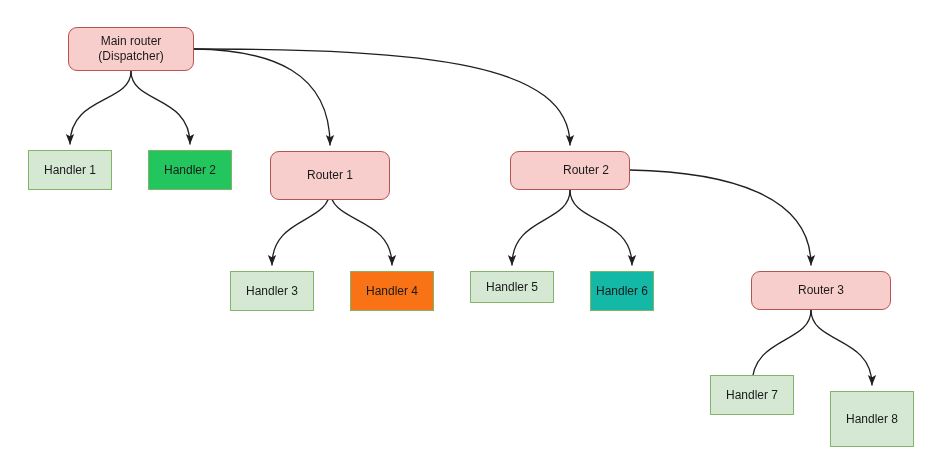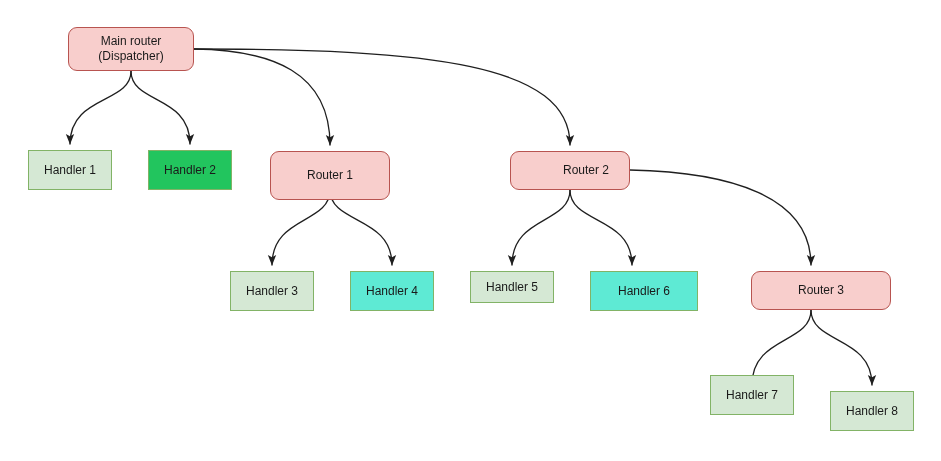--- a/index.html
+++ b/index.html
@@ -75,21 +75,21 @@
   </svg>
 
   <div id="node-layer">
       <div class="node router" style="left: 68px; top: 27px; width: 126px; height: 44px; background: rgb(248, 206, 204); border-color: rgb(184, 84, 80);">Main router
 (Dispatcher)</div>
       <div class="node handler" style="left: 28px; top: 150px; width: 84px; height: 40px; background: rgb(213, 232, 212); border-color: rgb(130, 179, 102);">Handler 1</div>
       <div class="node handler" style="left: 148px; top: 150px; width: 84px; height: 40px; background: #22c55e; border-color: rgb(130, 179, 102);">Handler 2</div>
       <div class="node router" style="left: 270px; top: 151px; width: 120px; height: 49px; background: rgb(248, 206, 204); border-color: rgb(184, 84, 80);">Router 1</div>
       <div class="node router" style="left: 510px; top: 151px; width: 120px; height: 39px; background: rgb(248, 206, 204); border-color: rgb(184, 84, 80); padding-left: 32px;">Router 2</div>
       <div class="node handler" style="left: 230px; top: 271px; width: 84px; height: 40px; background: rgb(213, 232, 212); border-color: rgb(130, 179, 102);">Handler 3</div>
-      <div class="node handler" style="left: 350px; top: 271px; width: 84px; height: 40px; background: #5eead4; border-color: rgb(130, 179, 102);">Handler 4</div>
+      <div class="node handler" style="left: 350px; top: 271px; width: 84px; height: 40px; background: #f97316; border-color: rgb(130, 179, 102);">Handler 4</div>
       <div class="node handler" style="left: 470px; top: 271px; width: 84px; height: 32px; background: rgb(213, 232, 212); border-color: rgb(130, 179, 102);">Handler 5</div>
-      <div class="node handler" style="left: 590px; top: 271px; width: 108px; height: 40px; background: #5eead4; border-color: rgb(130, 179, 102); text-align: center;">Handler 6</div>
+      <div class="node handler" style="left: 590px; top: 271px; width: 64px; height: 40px; background: #14b8a6; border-color: rgb(130, 179, 102); text-align: center;">Handler 6</div>
       <div class="node router" style="left: 751px; top: 271px; width: 140px; height: 39px; background: rgb(248, 206, 204); border-color: rgb(184, 84, 80);">Router 3</div>
       <div class="node handler" style="left: 710px; top: 375px; width: 84px; height: 40px; background: rgb(213, 232, 212); border-color: rgb(130, 179, 102);">Handler 7</div>
-      <div class="node handler" style="left: 830px; top: 391px; width: 84px; height: 40px; background: rgb(213, 232, 212); border-color: rgb(130, 179, 102);">Handler 8</div>
+      <div class="node handler" style="left: 830px; top: 391px; width: 84px; height: 56px; background: rgb(213, 232, 212); border-color: rgb(130, 179, 102);">Handler 8</div>
     </div>
 
 </div>
 
 </body></html>

